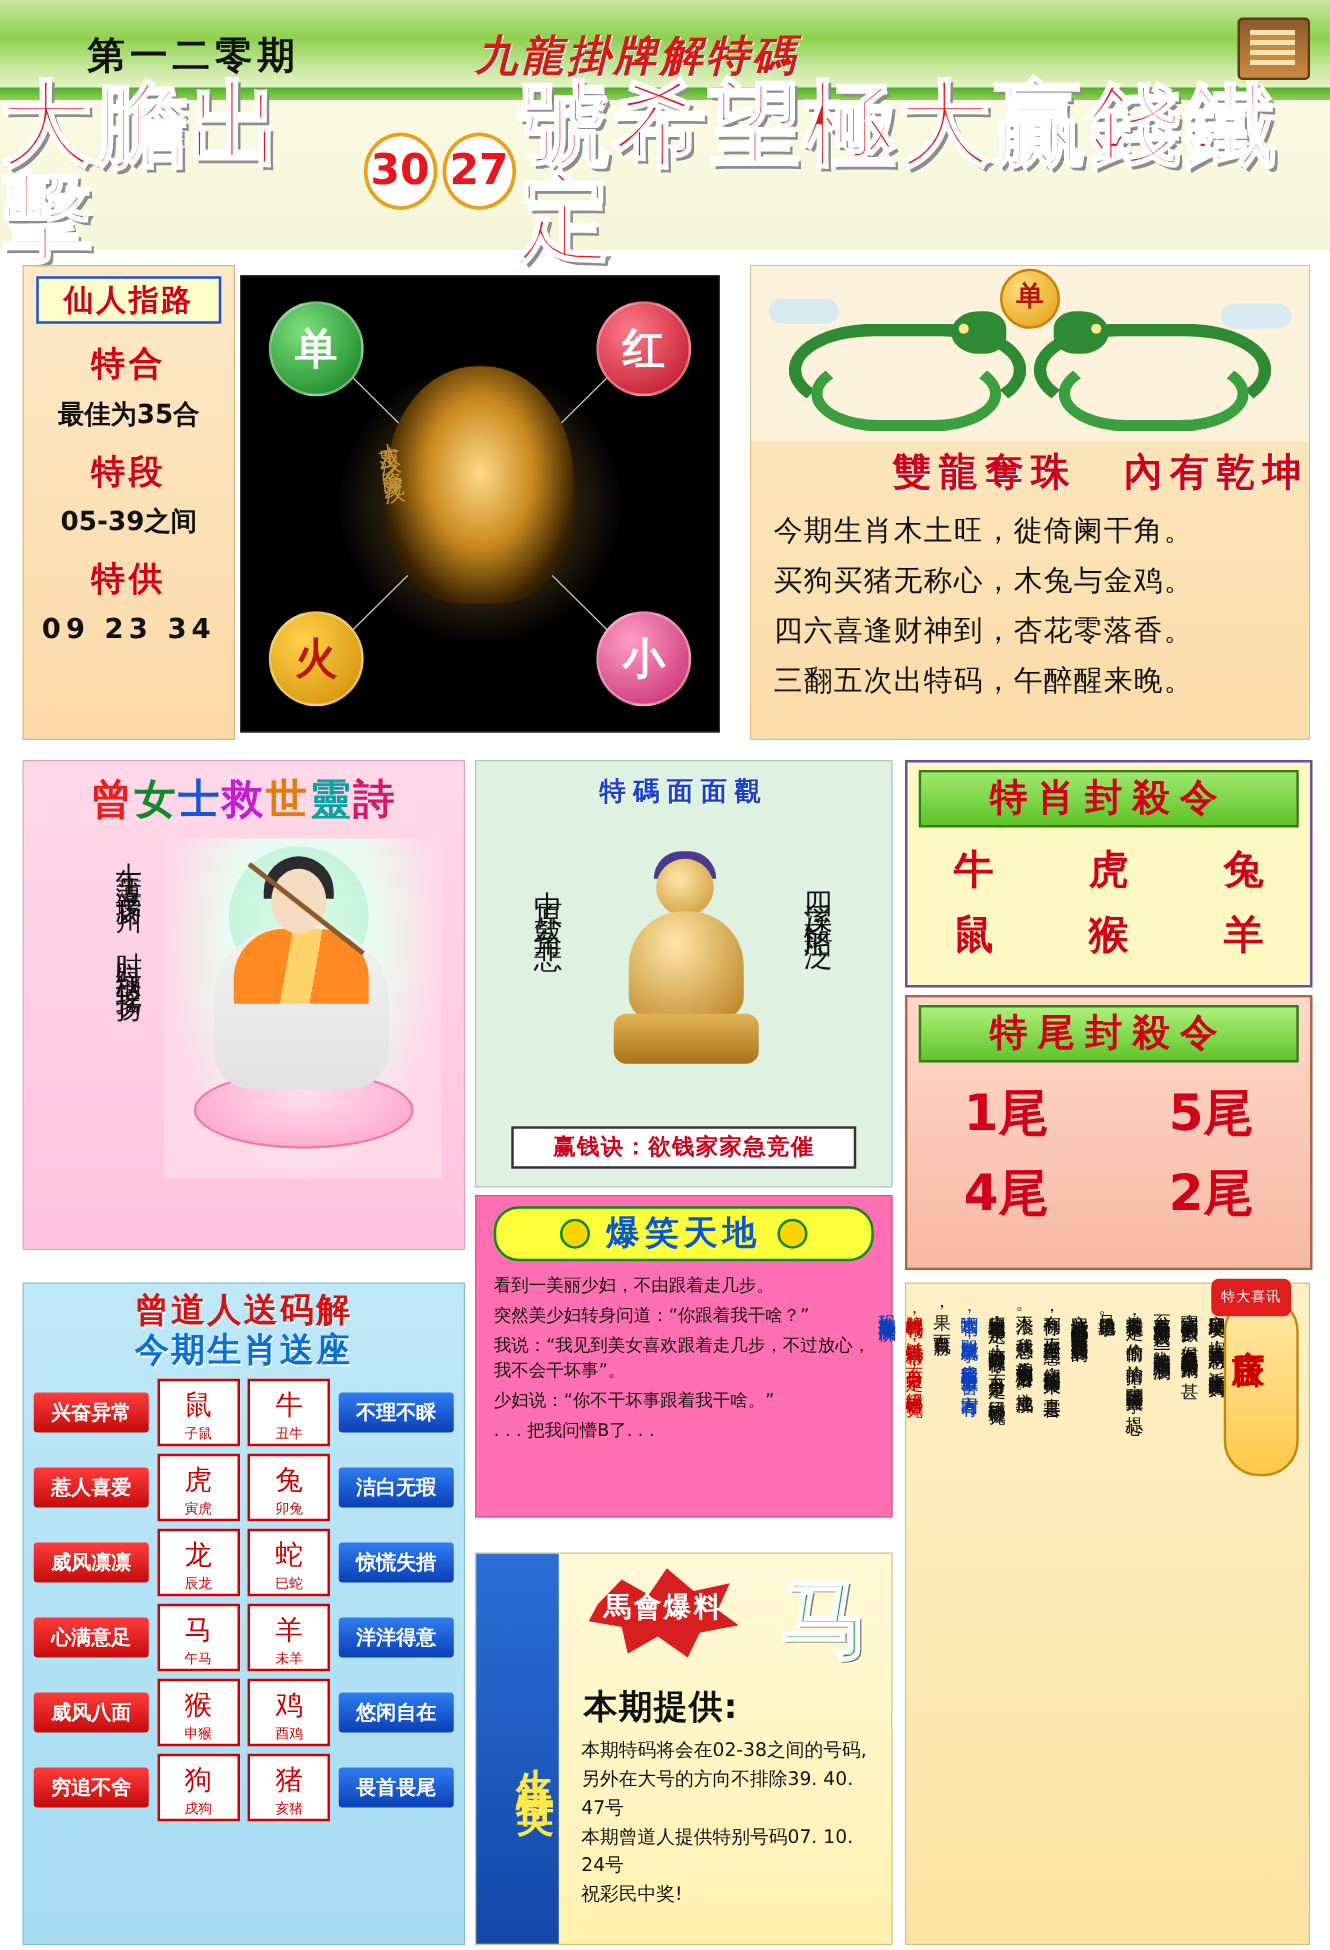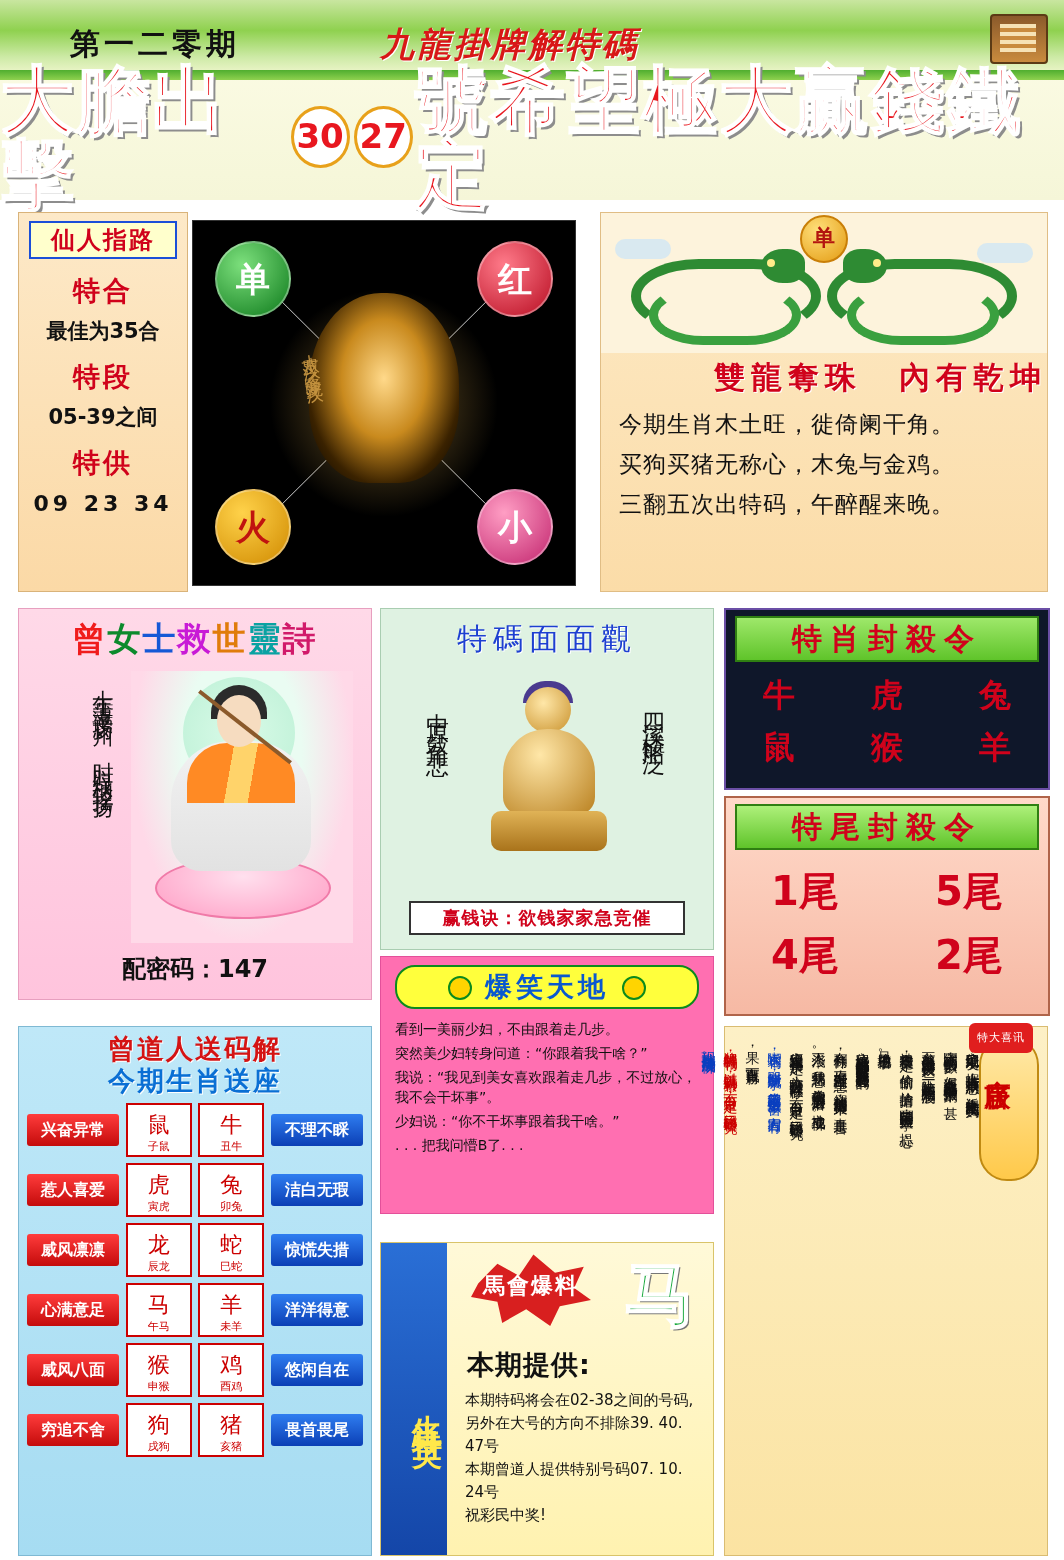--- a/index.html
+++ b/index.html
@@ -192,21 +192,21 @@
     position:absolute;left:0;bottom:14px;width:352px;text-align:center;
     font-size:24px;color:#111;font-weight:bold;
   }
 
   .p-tema{
     position:absolute;left:380px;top:8px;width:332px;height:340px;
     background:#dff2e2;border:1px solid #a9cdb1;
   }
   .tema-title{
     margin:10px auto 0;width:300px;text-align:center;
-    font-size:30px;font-weight:normal;letter-spacing:6px;color:#1d3fd1;
+    font-size:21px;font-weight:bold;letter-spacing:6px;color:#1d3fd1;
     text-shadow:1px 1px 0 #fff;
   }
   .tm-col{
     position:absolute;width:44px;writing-mode:vertical-rl;text-orientation:upright;
     font-size:23px;color:#111;letter-spacing:10px;line-height:46px;
   }
   .tm-left{left:36px;top:86px;}
   .tm-right{right:36px;top:86px;}
   .bud2{
     position:absolute;left:108px;top:78px;width:120px;height:180px;
@@ -232,21 +232,21 @@
     margin:8px auto 0;width:300px;height:40px;line-height:40px;
     background:#ffff3c;border:2px solid #0b8a1d;border-radius:20px;
     text-align:center;font-size:27px;font-weight:bold;color:#0a58d0;letter-spacing:4px;
   }
   .joke-body{margin:10px 14px 0 14px;font-size:14px;color:#111;line-height:20px;}
   .joke-body p{margin:0 0 4px 0;}
   .smiley{display:inline-block;width:20px;height:20px;border-radius:50%;background:#ffd400;border:2px solid #0b8a1d;vertical-align:-4px;}
 
   .p-sha{
     position:absolute;left:724px;top:8px;width:322px;height:178px;
-    background:#0f172a;border:2px solid #6b4fa6;
+    background:#fef9c3;border:2px solid #6b4fa6;
   }
   .sha-cap{
     margin:6px auto 0;width:300px;height:42px;line-height:42px;text-align:center;
     background:linear-gradient(#9ee86a,#5fc42a);border:2px solid #2f7f12;
     font-size:30px;font-weight:bold;letter-spacing:8px;color:#d0021b;
   }
   .zodiac-grid{display:grid;grid-template-columns:repeat(3,1fr);gap:2px;margin-top:8px;}
   .zodiac-grid div{text-align:center;font-size:32px;font-weight:bold;color:#d0021b;line-height:50px;}
 
   .p-wei{
@@ -418,20 +418,21 @@
         <div class="dgn r">
           <div class="body"></div>
             <div class="body2"></div>
             <div class="head"></div>
         </div>
       </div>
       <div class="dr-title">雙龍奪珠　內有乾坤</div>
       <div class="dr-lines">
         <p>今期生肖木土旺，徙倚阑干角。</p>
         <p>买狗买猪无称心，木兔与金鸡。</p>
+        <p>四六喜逢财神到，杏花零落香。</p>
         <p>三翻五次出特码，午醉醒来晚。</p>
       </div>
     </div>
   </div>
 
   <div class="row-mid">
 
     <div class="p-lady">
       <div class="lady-title">
         <span class="lt1">曾</span><span class="lt2">女</span><span class="lt3">士</span><span class="lt4">救</span><span class="lt5">世</span><span class="lt6">靈</span><span class="lt7">詩</span>
@@ -439,21 +440,20 @@
       <div class="lady-poem">十年薄幸谩扬州 时时绿柄轻摇扬</div>
       <div class="lady-img">
         <div class="halo"></div>
         <div class="lotus"></div>
         <div class="robe"></div>
         <div class="sash"></div>
         <div class="hair"></div>
         <div class="head2"></div>
         <div class="staff"></div>
       </div>
-      <div class="lady-code">配密码：147</div>
     </div>
 
     <div class="p-tema">
       <div class="tema-title">特碼面面觀</div>
       <div class="tm-col tm-left">中原鼓角悲</div>
       <div class="tm-col tm-right">四溪楼船泛</div>
       <div class="bud2">
         <div class="b-hair"></div>
           <div class="b-head"></div>
           <div class="b-body"></div>

